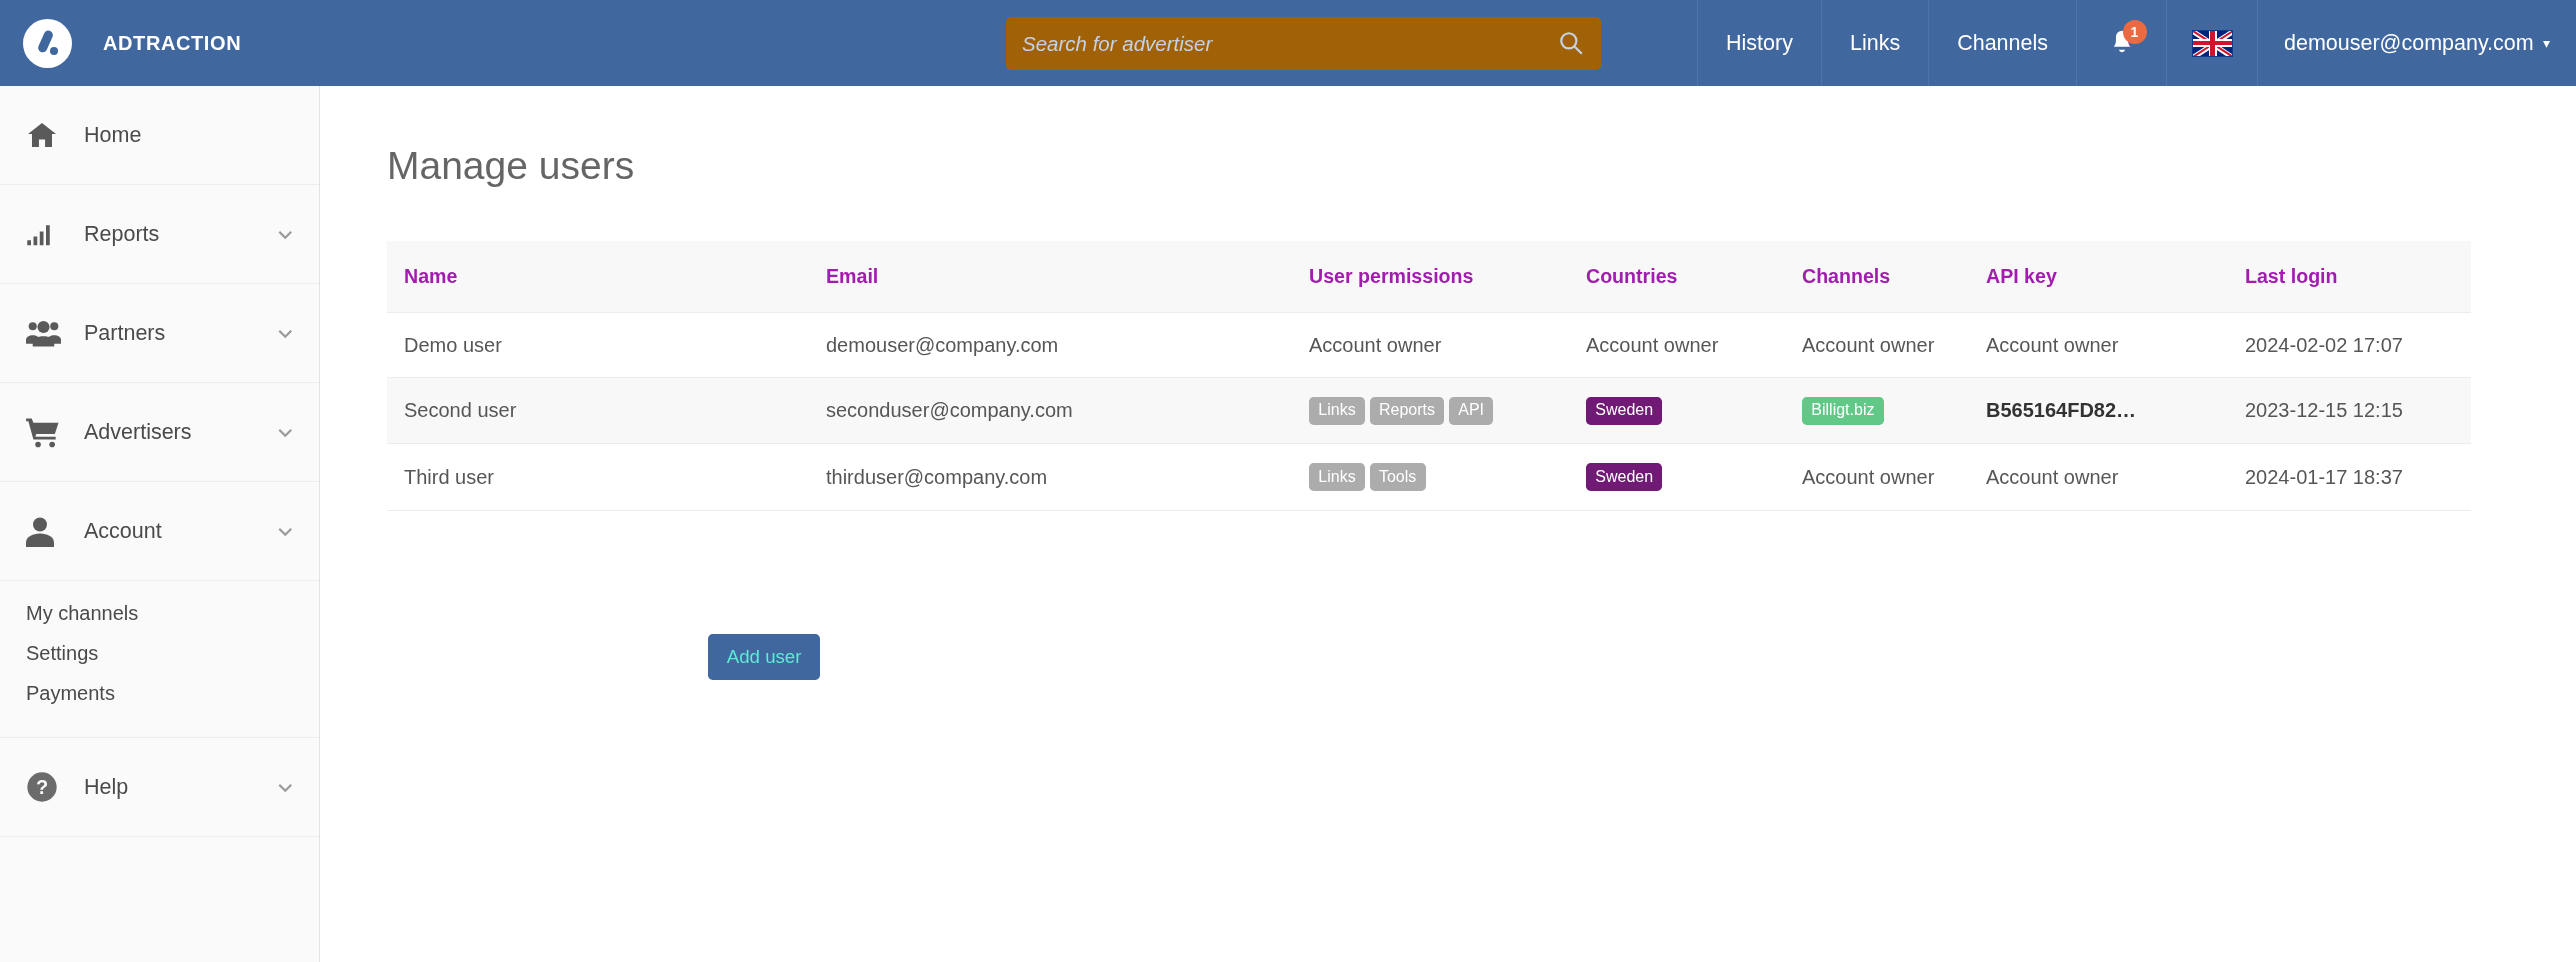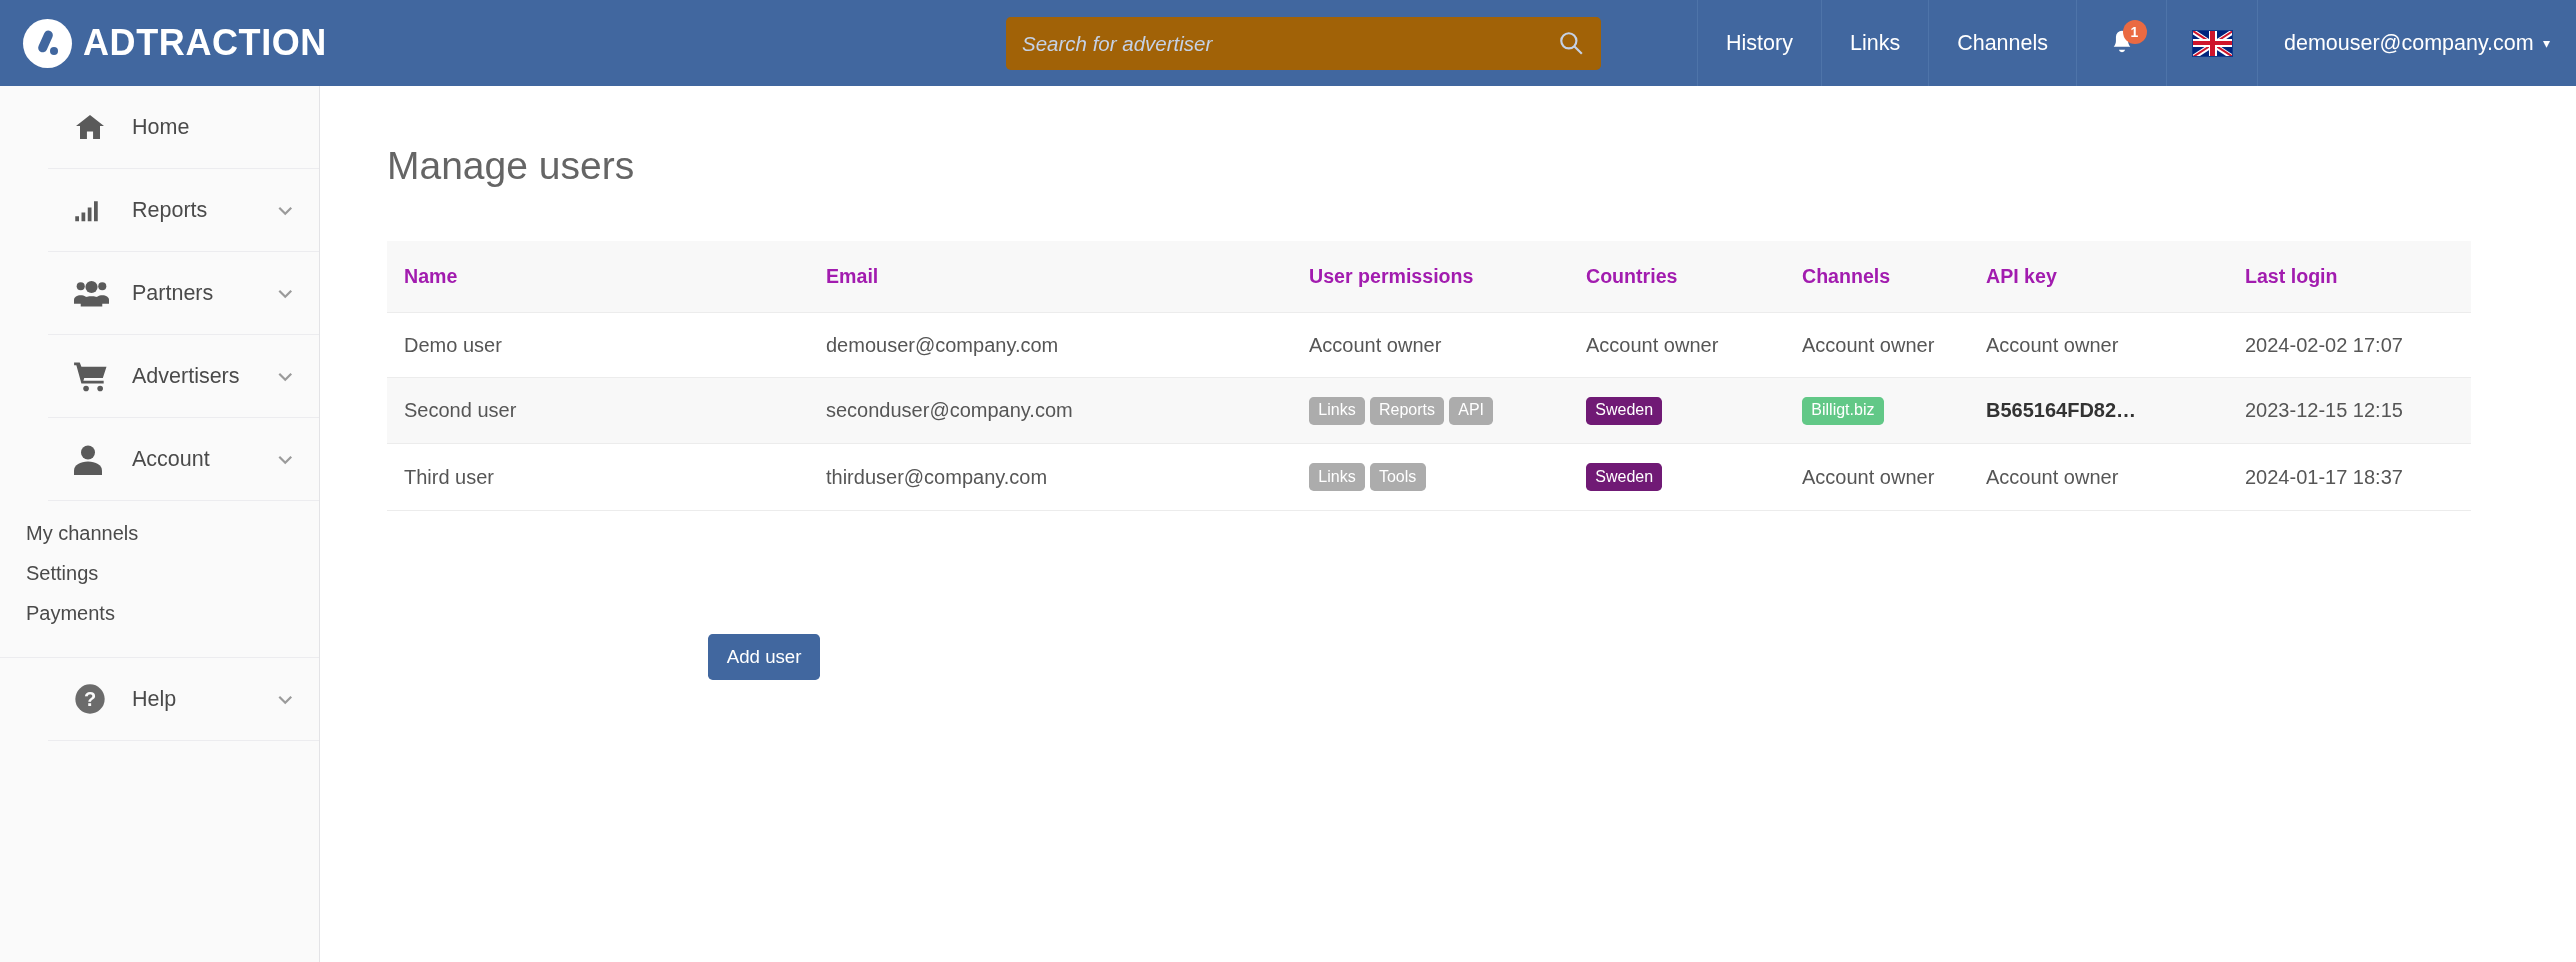--- a/index.html
+++ b/index.html
@@ -25,22 +25,22 @@
   .brand-logo .slash {
     position: absolute; left: 17.7px; top: 11.2px;
     width: 9.3px; height: 23px; background: #41679f;
     border-radius: 4.7px; transform: rotate(24deg);
   }
   .brand-logo .dot {
     position: absolute; left: 27px; top: 28px;
     width: 8.4px; height: 8.4px; border-radius: 50%; background: #41679f;
   }
   .brand-name {
-    margin-left: 11px; color: #ffffff;
-    font-size: 36px; font-weight: bold; letter-spacing: 0.6px;
+    margin-left: 31px; color: #ffffff;
+    font-size: 20px; font-weight: bold; letter-spacing: 0.6px;
   }
 
   .searchwrap { position: absolute; left: 1006px; top: 17px; width: 595px; height: 53px; }
   .searchbox {
     width: 100%; height: 100%;
     background: #a16207; border: none; border-radius: 4.7px;
     color: #cdd9ea; font-size: 20.5px; padding: 0 50px 0 16px;
     font-family: "Liberation Sans", sans-serif;
     font-style: italic;
   }
@@ -88,25 +88,24 @@
   .caret { margin-left: 9.3px; font-size: 14px; }
 
   
   .sidebar {
     position: absolute; left: 0; top: 86px;
     width: 320px; height: 876px;
     background: #fafafa;
     border-right: 0.9px solid #e3e3e6;
   }
   .side-item {
-    height: 83px; display: flex; align-items: center;
+    height: 99px; display: flex; align-items: center;
     border-bottom: 0.9px solid #ececef;
     padding-left: 26px; padding-right: 24px;
     color: #4a4a4a;
-    margin-left: 48px;
   }
   .side-item .ico { width: 43px; display: flex; align-items: center; flex: 0 0 auto; }
   .side-item .lbl { font-size: 21.5px; margin-left: 15px; flex: 1 1 auto; }
   .chev { width: 20.5px; height: 20.5px; flex: 0 0 auto; opacity: .75; }
 
   .subnav { padding: 13px 0 24px 26px; border-bottom: 0.9px solid #ececef; }
   .sub-item { font-size: 20px; color: #4a4a4a; padding: 8.4px 0; }
   .sub-item.active { font-weight: bold; color: #3a3a3a; }
   .side-filler { height: 56px; }
 
@@ -148,21 +147,21 @@
     font-size: 16px; color: #ffffff;
     padding: 5.6px 9.3px 6.5px; margin-right: 4.7px;
     line-height: 1; vertical-align: middle;
   }
   .chip-gray { background: #acacac; }
   .chip-blue { background: #701a75; }
   .chip-green { background: #62c887; }
 
   .addbtn {
     position: absolute; left: 388px; top: 548px;
-    background: #41679f; color: #ffffff;
+    background: #41679f; color: #5eead4;
     font-size: 18.7px; border: none; border-radius: 4.7px;
     padding: 12px 18.7px; cursor: pointer;
     font-family: "Liberation Sans", sans-serif;
   }
 </style>
 </head>
 <body>
 
 <div class="topbar">
 

